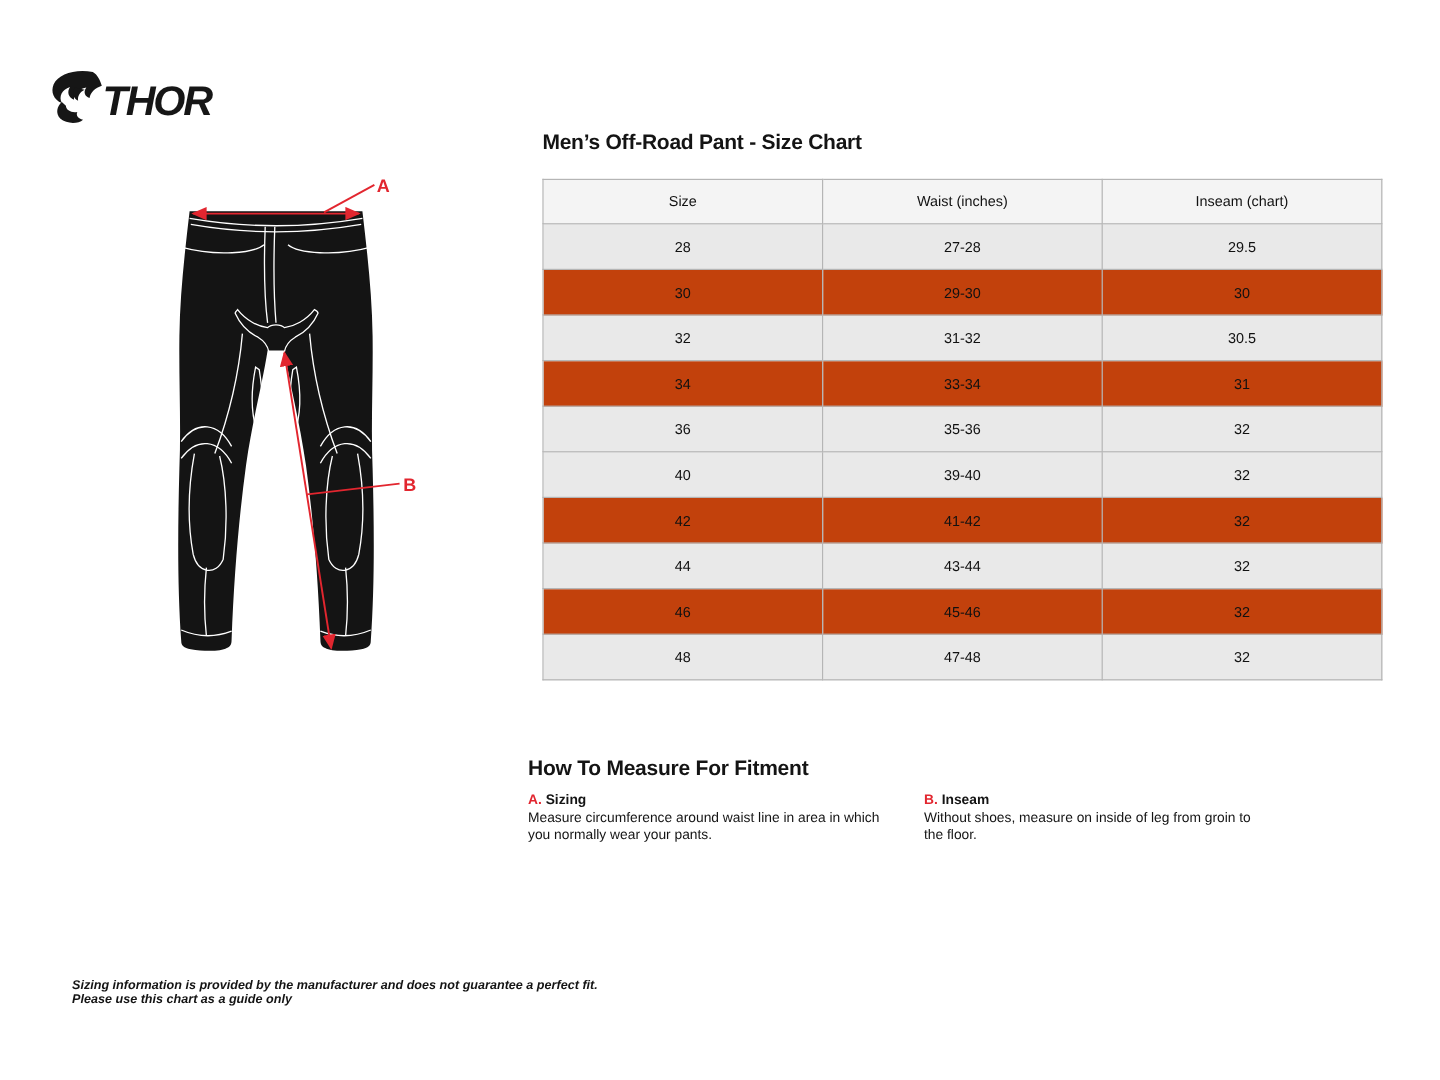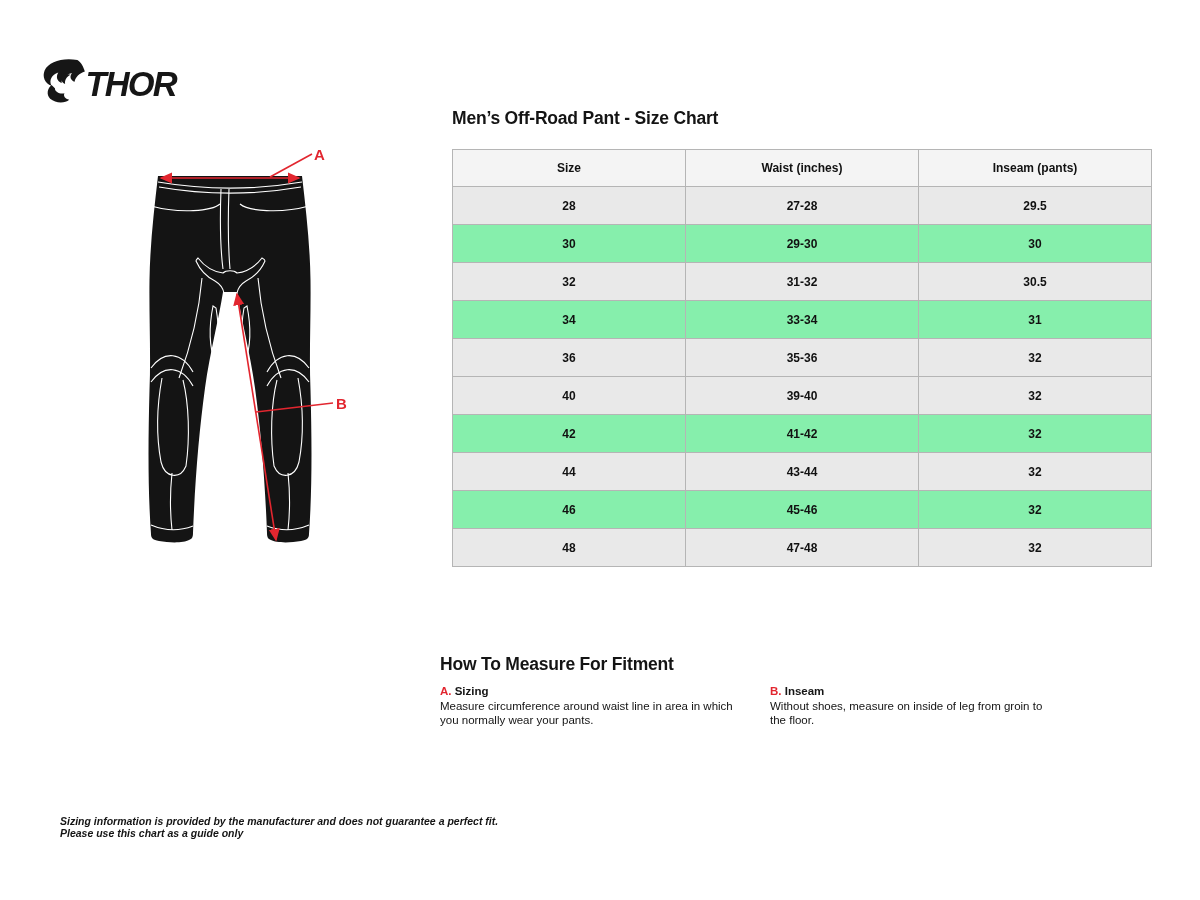--- a/index.html
+++ b/index.html
@@ -30,35 +30,34 @@
     margin-top: 20px;
     border-collapse: collapse;
     width: 700px;
     table-layout: fixed;
     font-size: 12px;
     color: #111;
   }
   table.size-table th, table.size-table td {
     border: 1px solid #b5b5b5;
     text-align: center;
-    font-weight: bold;
+    font-weight: normal;
     padding: 0;
   }
   table.size-table th { height: 37px; background: #f4f4f4; }
-  table.size-table td { height: 38px; background: #86efac; }
+  table.size-table td { height: 38px; background: #c2410c; }
   table.size-table tr.shade td { background: #e9e9e9; }
 
   
   .how-to { position: absolute; left: 440px; top: 630px; width: 700px; }
   .how-to-title {
     font-size: 17.5px;
     font-weight: bold;
     letter-spacing: -0.2px;
     color: #141414;
-    margin-top: 24px;
   }
   .measure-cols { display: flex; margin-top: 10px; }
   .measure-item-a { width: 330px; }
   .measure-item-b { width: 300px; }
   .measure-label { font-size: 11.5px; font-weight: bold; color: #141414; }
   .measure-letter { color: #e2262f; font-weight: bold; }
   .measure-text { font-size: 11.5px; line-height: 14px; margin-top: 2px; color: #141414; }
   .measure-item-a .measure-text { width: 296px; }
   .measure-item-b .measure-text { width: 276px; }
 
@@ -156,21 +155,21 @@
   </svg>
 </div>
 
 <div class="content">
   <div class="chart-title">Men’s Off-Road Pant - Size Chart</div>
   <table class="size-table">
     <thead>
       <tr>
         <th>Size</th>
         <th>Waist (inches)</th>
-        <th>Inseam (pants)</th>
+        <th>Inseam (chart)</th>
       </tr>
     </thead>
     <tbody>
         <tr class="shade">
           <td>28</td>
           <td>27-28</td>
           <td>29.5</td>
         </tr>
         <tr>
           <td>30</td>

